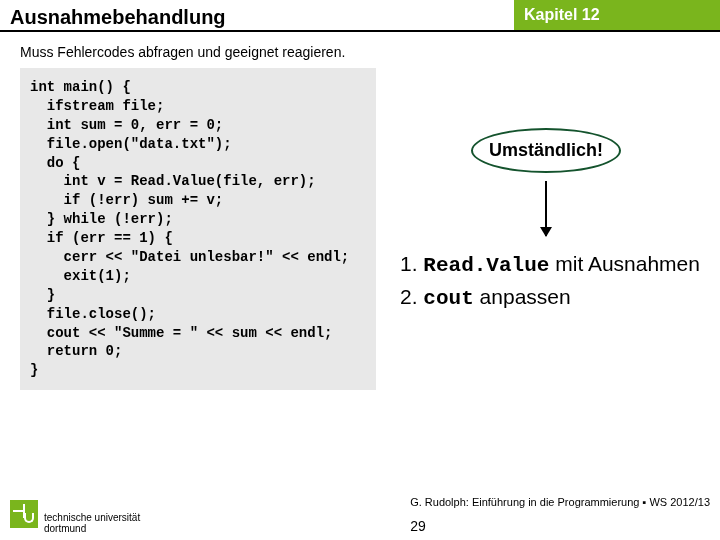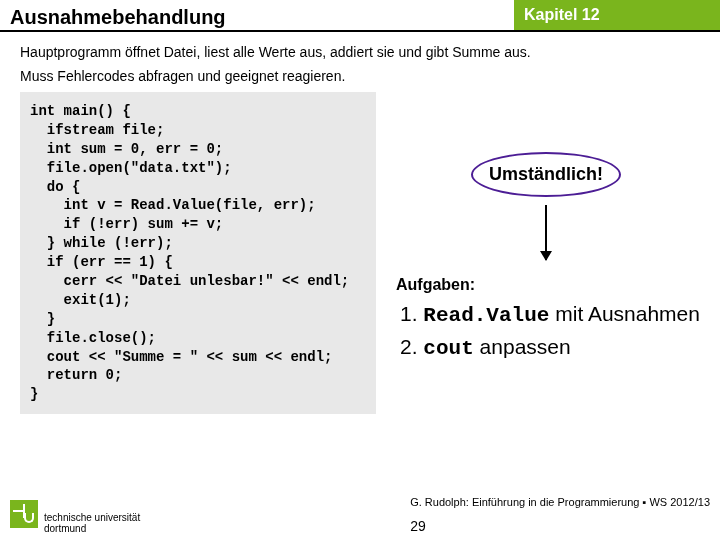--- a/index.html
+++ b/index.html
@@ -5,21 +5,21 @@
   * { margin: 0; padding: 0; box-sizing: border-box; }
   body { width: 720px; height: 540px; font-family: Arial, sans-serif; font-size: 14px; position: relative; background: #fff; }
   .header { display: flex; height: 32px; border-bottom: 2px solid #000; }
   .header-left { flex: 1; background: #fff; padding: 6px 10px; font-weight: bold; font-size: 20px; }
   .header-right { width: 206px; background: #7ab51d; color: #fff; padding: 6px 10px; font-weight: bold; font-size: 16px; }
   .content { padding: 12px 20px 0 20px; }
   .text-line { margin-bottom: 8px; font-size: 14px; }
   .main-area { display: flex; margin-top: 8px; gap: 16px; }
   .code-box { background: #e8e8e8; padding: 10px; font-family: "Courier New", monospace; font-weight: bold; font-size: 14px; white-space: pre; line-height: 1.35; width: 356px; }
   .side { flex: 1; display: flex; flex-direction: column; align-items: center; padding-top: 60px; }
-  .bubble { border: 2px solid #4c1d95; border-radius: 50%; padding: 10px 16px; font-weight: bold; font-size: 18px; }
+  .bubble { border: 2px solid #14532d; border-radius: 50%; padding: 10px 16px; font-weight: bold; font-size: 18px; }
   .arrow { width: 2px; height: 55px; background: #000; margin: 8px 0 0 0; position: relative; }
   .arrow::after { content: ""; position: absolute; bottom: -1px; left: -5px; border-left: 6px solid transparent; border-right: 6px solid transparent; border-top: 10px solid #000; }
   .tasks { align-self: flex-start; margin-top: 16px; padding-left: 4px; width: 100%; }
   .tasks-title { font-weight: bold; font-size: 16px; margin-bottom: 8px; }
   .task-item { font-size: 21px; margin-bottom: 8px; margin-left: 4px; }
   .task-item .mono { font-family: "Courier New", monospace; font-weight: bold; }
   .footer { position: absolute; bottom: 6px; left: 10px; right: 10px; display: flex; justify-content: space-between; align-items: flex-end; font-size: 11px; }
   .logo { display: flex; align-items: center; gap: 6px; }
   .logo-box { width: 28px; height: 28px; background: #7ab51d; position: relative; }
   .logo-box::before { content: ""; position: absolute; width: 12px; height: 2px; background: #fff; top: 10px; left: 3px; }
@@ -31,21 +31,20 @@
 </style>
 </head>
 <body>
 
 <div class="header">
   <div class="header-left">Ausnahmebehandlung</div>
   <div class="header-right">Kapitel 12</div>
 </div>
 
 <div class="content">
-  <p class="text-line">Hauptprogramm öffnet Datei, liest alle Werte aus, addiert sie und gibt Summe aus.</p>
   <p class="text-line">Muss Fehlercodes abfragen und geeignet reagieren.</p>
 
   <div class="main-area">
     <div class="code-box">int main() {
   ifstream file;
   int sum = 0, err = 0;
   file.open("data.txt");
   do {
     int v = Read.Value(file, err);
     if (!err) sum += v;
@@ -55,21 +54,20 @@
     exit(1);
   }
   file.close();
   cout &lt;&lt; "Summe = " &lt;&lt; sum &lt;&lt; endl;
   return 0;
 }</div>
     <div class="side">
       <div class="bubble">Umständlich!</div>
       <div class="arrow"></div>
       <div class="tasks">
-        <div class="tasks-title">Aufgaben:</div>
         <div class="task-item">
           <span>1. </span><span class="mono">Read.Value</span><span> mit Ausnahmen</span>
         </div>
         <div class="task-item">
           <span>2. </span><span class="mono">cout</span><span> anpassen</span>
         </div>
       </div>
     </div>
   </div>
 </div>

